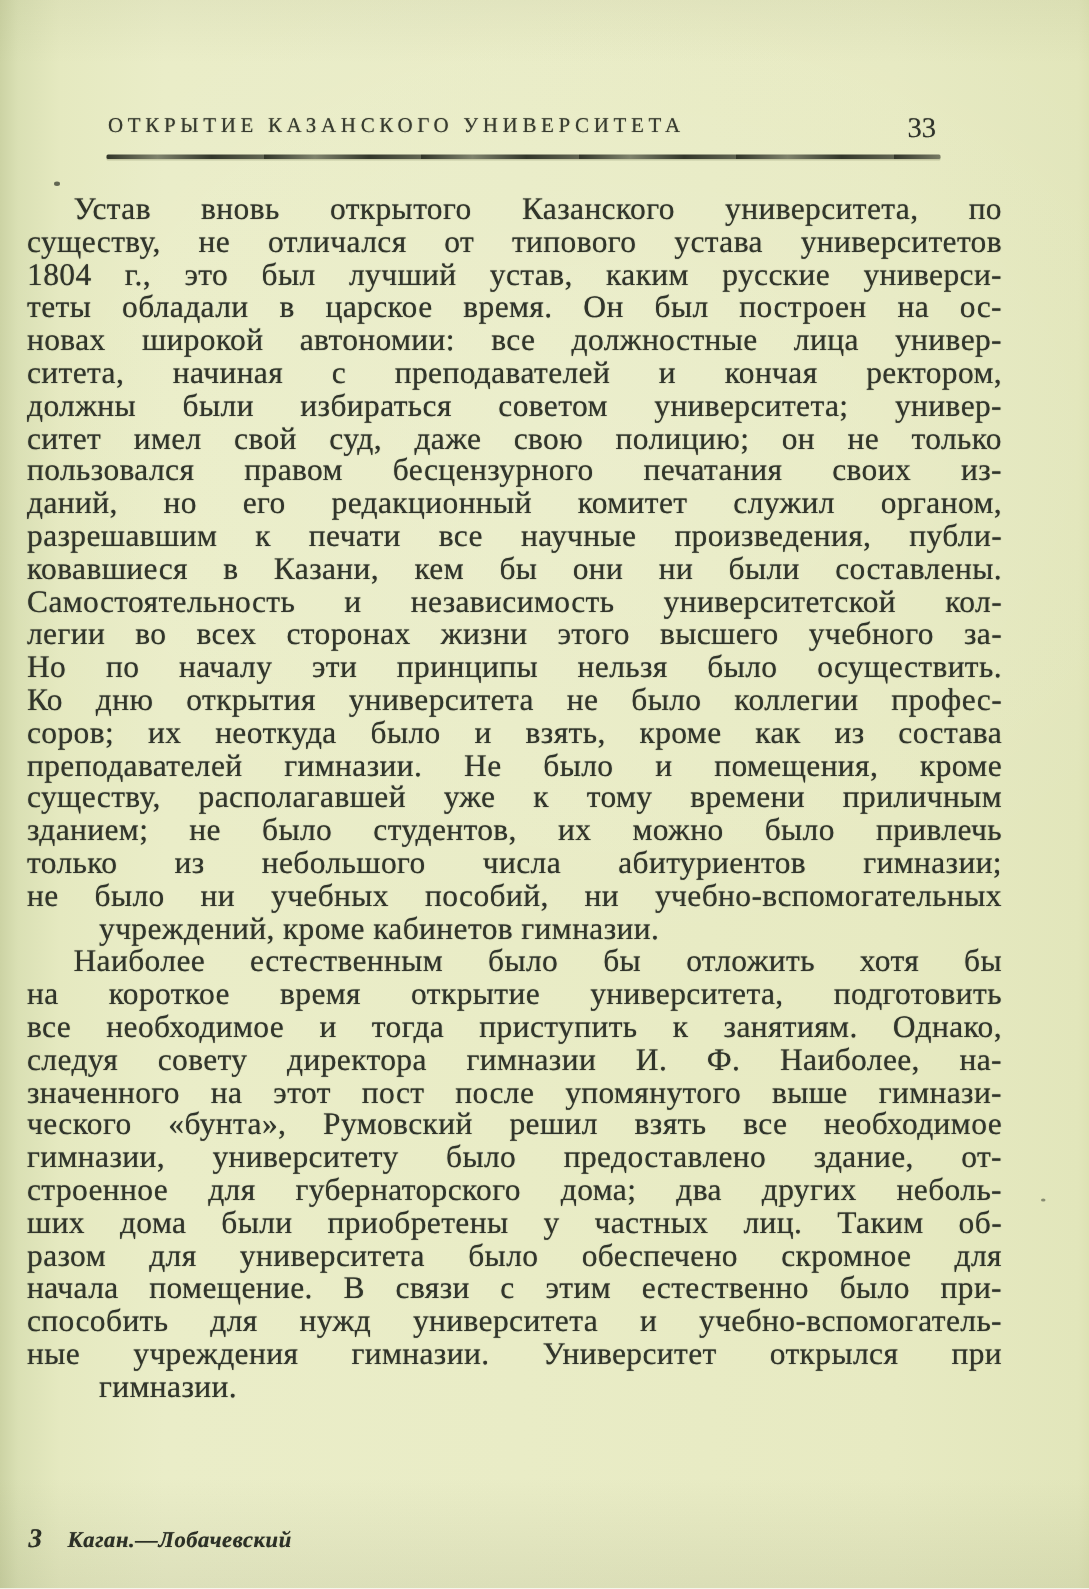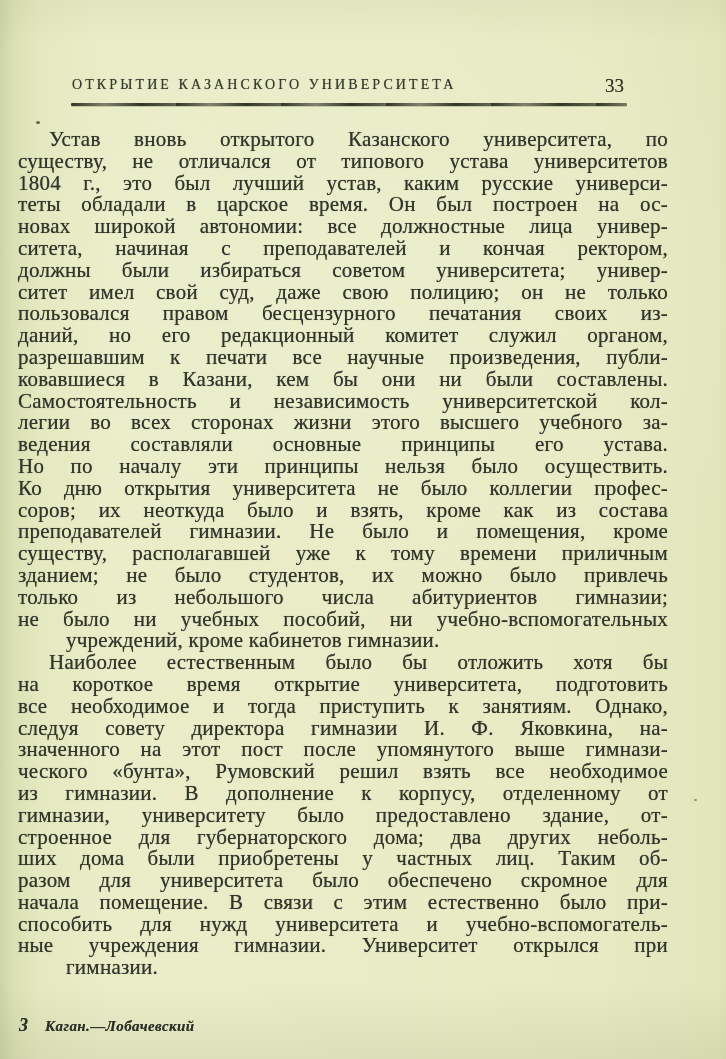--- a/index.html
+++ b/index.html
@@ -141,37 +141,35 @@
       <div class="line">новах широкой автономии: все должностные лица универ-</div>
       <div class="line">ситета, начиная с преподавателей и кончая ректором,</div>
       <div class="line">должны были избираться советом университета; универ-</div>
       <div class="line">ситет имел свой суд, даже свою полицию; он не только</div>
       <div class="line">пользовался правом бесцензурного печатания своих из-</div>
       <div class="line">даний, но его редакционный комитет служил органом,</div>
       <div class="line">разрешавшим к печати все научные произведения, публи-</div>
       <div class="line">ковавшиеся в Казани, кем бы они ни были составлены.</div>
       <div class="line">Самостоятельность и независимость университетской кол-</div>
       <div class="line">легии во всех сторонах жизни этого высшего учебного за-</div>
-      <div class="line">ведения составляли основные принципы его устава.</div>
       <div class="line">Но по началу эти принципы нельзя было осуществить.</div>
       <div class="line">Ко дню открытия университета не было коллегии профес-</div>
       <div class="line">соров; их неоткуда было и взять, кроме как из состава</div>
       <div class="line">преподавателей гимназии. Не было и помещения, кроме</div>
       <div class="line">существу, располагавшей уже к тому времени приличным</div>
       <div class="line">зданием; не было студентов, их можно было привлечь</div>
       <div class="line">только из небольшого числа абитуриентов гимназии;</div>
       <div class="line">не было ни учебных пособий, ни учебно-вспомогательных</div>
       <div class="line last">учреждений, кроме кабинетов гимназии.</div>
       <div class="line indent">Наиболее естественным было бы отложить хотя бы</div>
       <div class="line">на короткое время открытие университета, подготовить</div>
       <div class="line">все необходимое и тогда приступить к занятиям. Однако,</div>
-      <div class="line">следуя совету директора гимназии И. Ф. Яковкина, на-</div>
+      <div class="line">следуя совету директора гимназии И. Ф. Наиболее, на-</div>
       <div class="line">значенного на этот пост после упомянутого выше гимнази-</div>
       <div class="line">ческого «бунта», Румовский решил взять все необходимое</div>
-      <div class="line">из гимназии. В дополнение к корпусу, отделенному от</div>
       <div class="line">гимназии, университету было предоставлено здание, от-</div>
       <div class="line">строенное для губернаторского дома; два других неболь-</div>
       <div class="line">ших дома были приобретены у частных лиц. Таким об-</div>
       <div class="line">разом для университета было обеспечено скромное для</div>
       <div class="line">начала помещение. В связи с этим естественно было при-</div>
       <div class="line">способить для нужд университета и учебно-вспомогатель-</div>
       <div class="line">ные учреждения гимназии. Университет открылся при</div>
       <div class="line last">гимназии.</div>
     </div>
 

